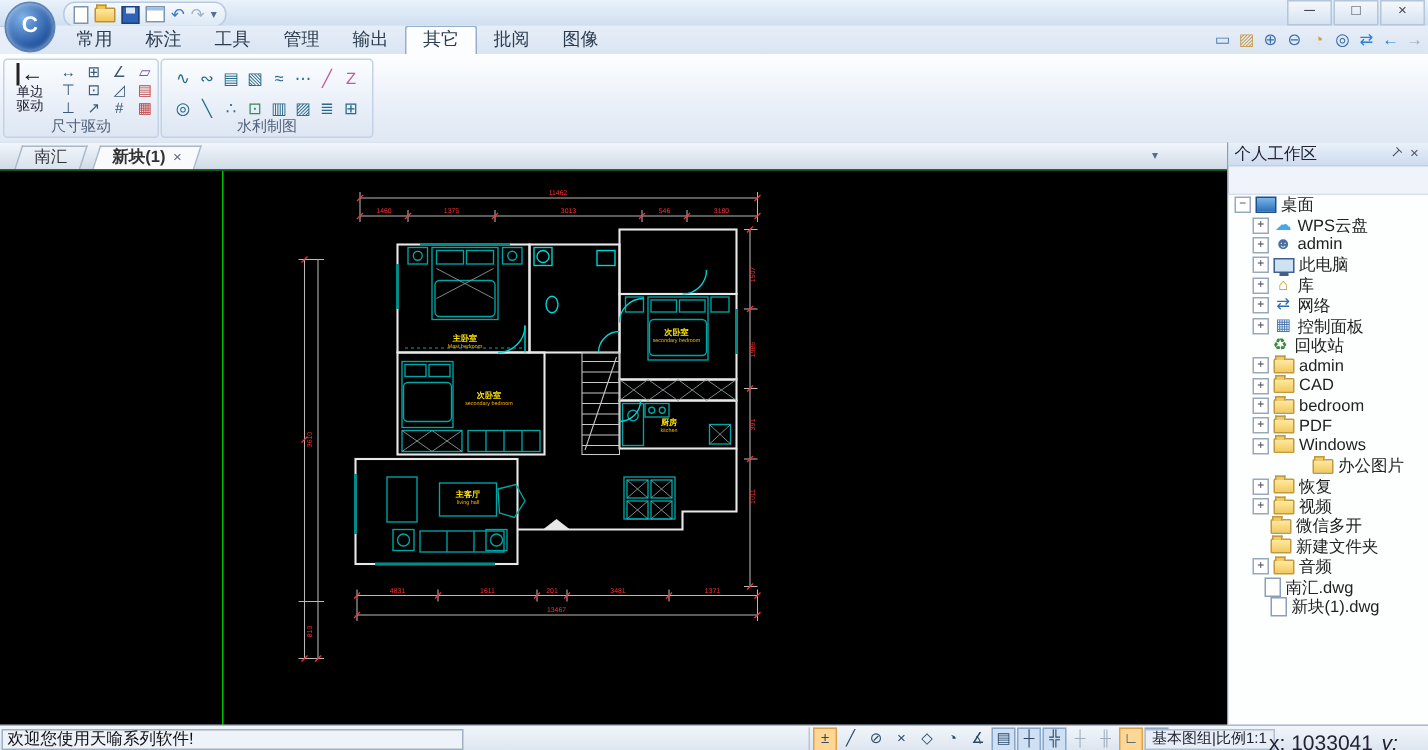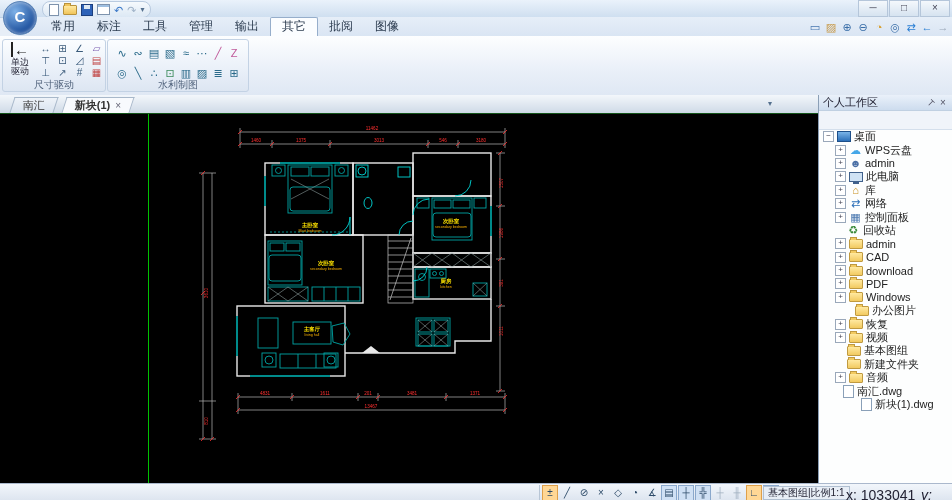--- a/index.html
+++ b/index.html
@@ -488,76 +488,77 @@
           <span class="tlabel">admin</span>
         </div>
         <div class="trow" style="padding-left: 16px;">
           <span class="toggle plus">+</span>
           <span class="ticon ic-folder"></span>
           <span class="tlabel">CAD</span>
         </div>
         <div class="trow" style="padding-left: 16px;">
           <span class="toggle plus">+</span>
           <span class="ticon ic-folder"></span>
-          <span class="tlabel">download</span>
+          <span class="tlabel">bedroom</span>
         </div>
         <div class="trow" style="padding-left: 16px;">
           <span class="toggle plus">+</span>
           <span class="ticon ic-folder"></span>
           <span class="tlabel">PDF</span>
         </div>
         <div class="trow" style="padding-left: 16px;">
           <span class="toggle plus">+</span>
           <span class="ticon ic-folder"></span>
           <span class="tlabel">Windows</span>
         </div>
-        <div class="trow" style="padding-left: 24px;">
+        <div class="trow" style="padding-left: 24px; margin-left: 20px;">
           <span class="toggle none"></span>
           <span class="ticon ic-folder"></span>
           <span class="tlabel">办公图片</span>
         </div>
         <div class="trow" style="padding-left: 16px;">
           <span class="toggle plus">+</span>
           <span class="ticon ic-folder"></span>
           <span class="tlabel">恢复</span>
         </div>
         <div class="trow" style="padding-left: 16px;">
           <span class="toggle plus">+</span>
           <span class="ticon ic-folder"></span>
           <span class="tlabel">视频</span>
         </div>
         <div class="trow" style="padding-left: 16px;">
           <span class="toggle none"></span>
           <span class="ticon ic-folder"></span>
-          <span class="tlabel">基本图组</span>
+          <span class="tlabel">微信多开</span>
         </div>
         <div class="trow" style="padding-left: 16px;">
           <span class="toggle none"></span>
           <span class="ticon ic-folder"></span>
           <span class="tlabel">新建文件夹</span>
         </div>
         <div class="trow" style="padding-left: 16px;">
           <span class="toggle plus">+</span>
           <span class="ticon ic-folder"></span>
           <span class="tlabel">音频</span>
         </div>
         <div class="trow" style="padding-left: 12px;">
           <span class="toggle none"></span>
           <span class="ticon ic-file"></span>
           <span class="tlabel">南汇.dwg</span>
         </div>
-        <div class="trow" style="padding-left: 16px; margin-left: 14px;">
+        <div class="trow" style="padding-left: 16px;">
           <span class="toggle none"></span>
           <span class="ticon ic-file"></span>
           <span class="tlabel">新块(1).dwg</span>
         </div>
       </div>
   </div>
 
   <div class="statusbar">
+    <div class="smsg">欢迎您使用天喻系列软件!</div>
     <div class="sicons" id="sicons">
         <span class="sicon orange">±</span>
         <span class="sicon">╱</span>
         <span class="sicon">⊘</span>
         <span class="sicon">×</span>
         <span class="sicon">◇</span>
         <span class="sicon">◔</span>
         <span class="sicon">∡</span>
         <span class="sicon on">▤</span>
         <span class="sicon on">┼</span>

